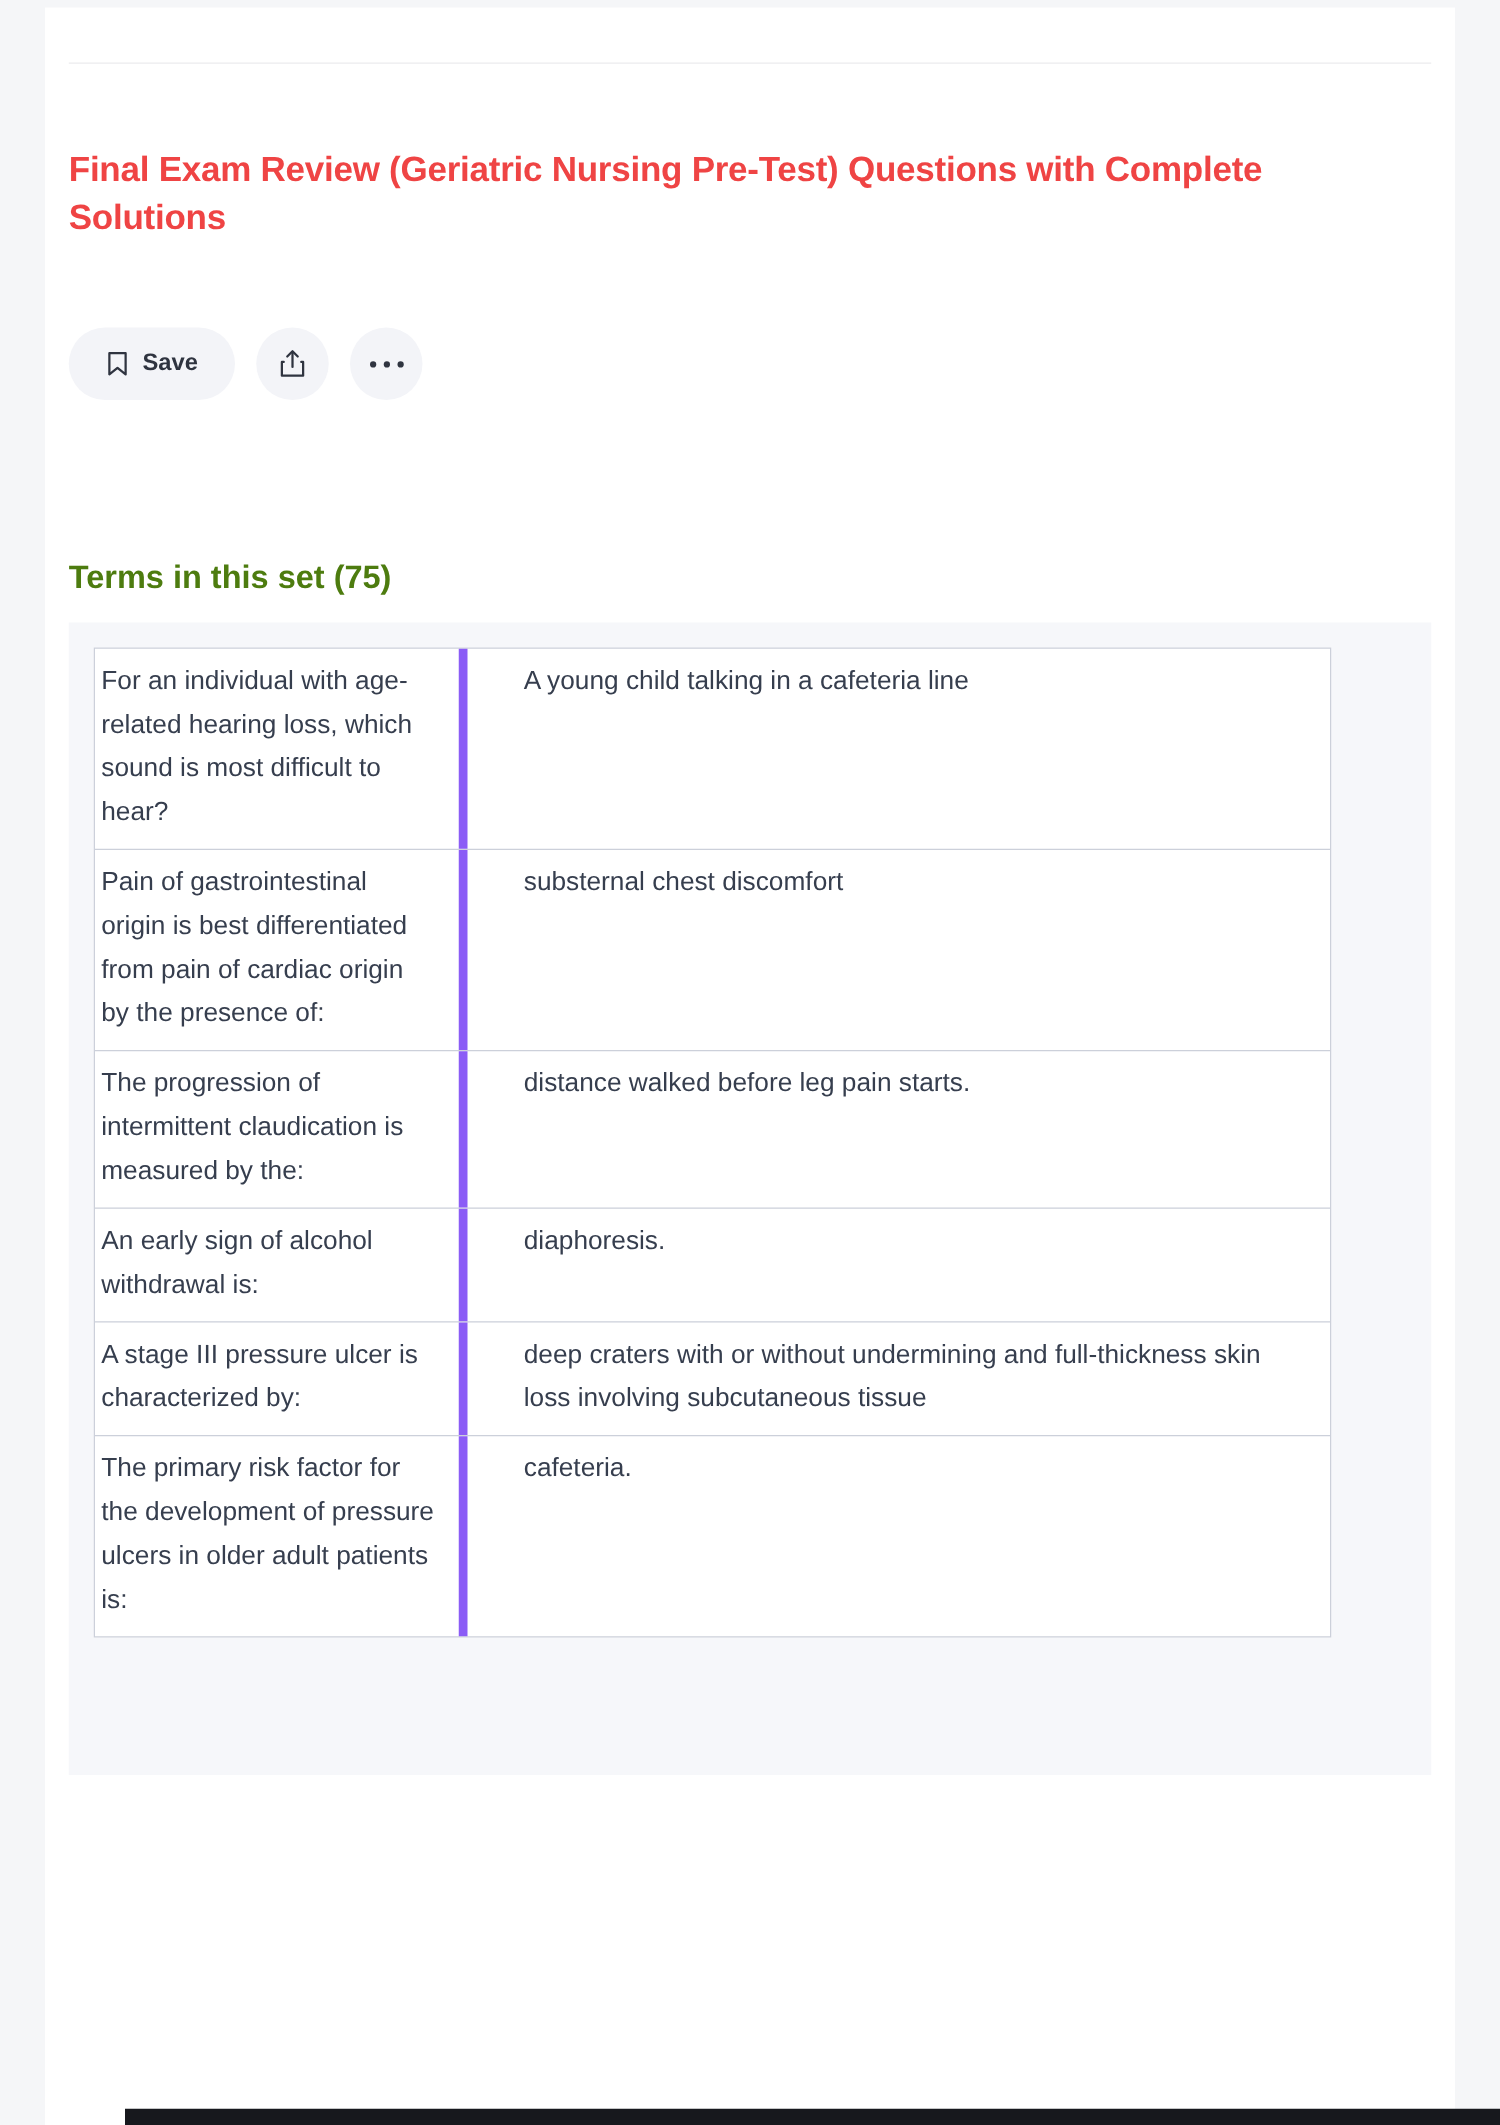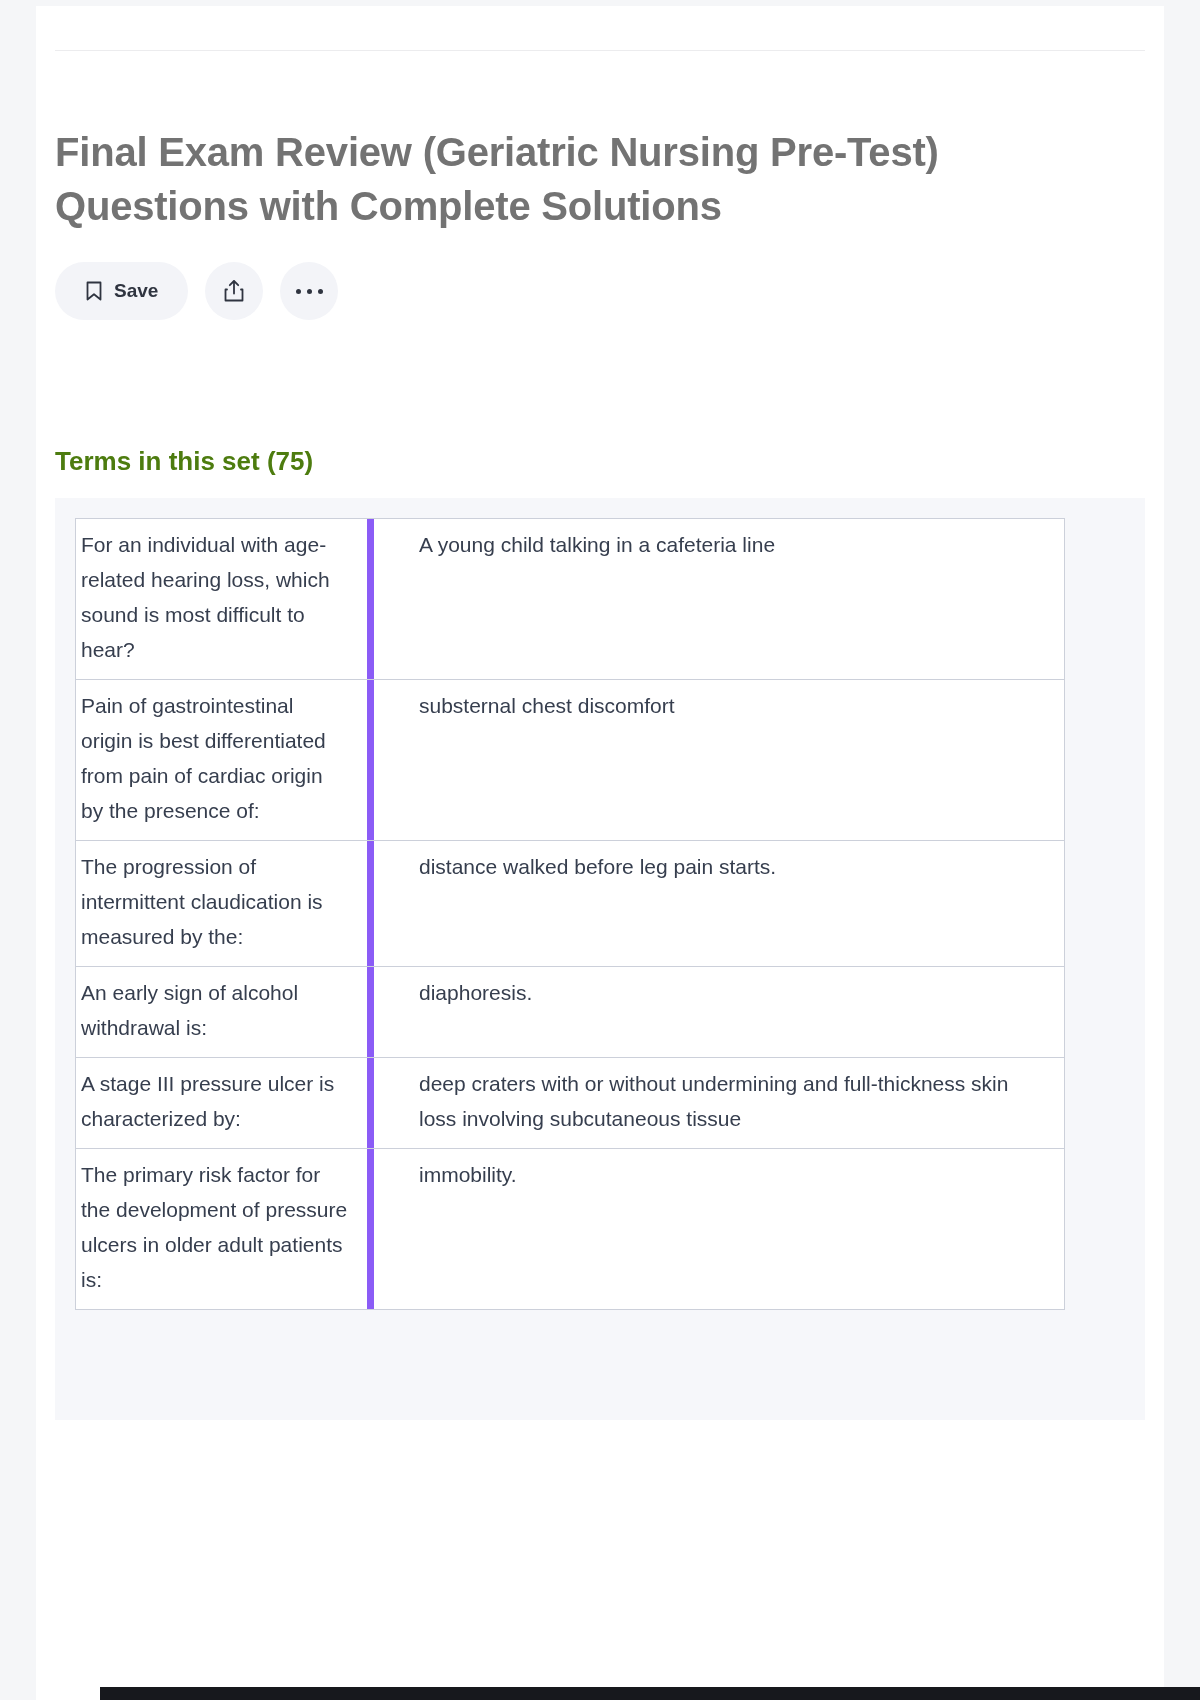--- a/index.html
+++ b/index.html
@@ -22,22 +22,22 @@
   .edge-right{right:0;top:0;width:36px;height:1700px;}
   .edge-top{left:0;top:0;width:1200px;height:6px;}
 
   .top-divider{
     position:absolute;left:55px;top:50px;width:1090px;height:1px;
     background:#ececee;z-index:1;
   }
 
   .page-title{
     position:absolute;left:55px;top:98px;width:1015px;
-    font-size:40px;line-height:1.35;font-weight:800;
-    color:#737373;letter-spacing:-0.2px;z-index:1;
+    font-size:28px;line-height:1.35;font-weight:800;
+    color:#ef4444;letter-spacing:-0.2px;z-index:1;
   }
 
   .toolbar{
     position:absolute;left:55px;top:262px;
     display:flex;align-items:center;gap:17px;z-index:1;
   }
   .save-btn{
     height:58px;border:none;border-radius:29px;background:#f3f4f8;
     display:flex;align-items:center;gap:11px;padding:0 30px;
     font-family:"Liberation Sans", sans-serif;
@@ -155,21 +155,21 @@
         <div class="cell cell-def">diaphoresis.</div>
       </div>
 
       <div class="card-row">
         <div class="cell cell-term">A stage III pressure ulcer is characterized by:</div>
         <div class="cell cell-def">deep craters with or without undermining and full-thickness skin loss involving subcutaneous tissue</div>
       </div>
 
       <div class="card-row">
         <div class="cell cell-term">The primary risk factor for the development of pressure ulcers in older adult patients is:</div>
-        <div class="cell cell-def">immobility.</div>
+        <div class="cell cell-def">cafeteria.</div>
       </div>
 
     </div>
   </div>
 
   <div class="footer-bar"></div>
 
 </div>
 
 </body></html>

